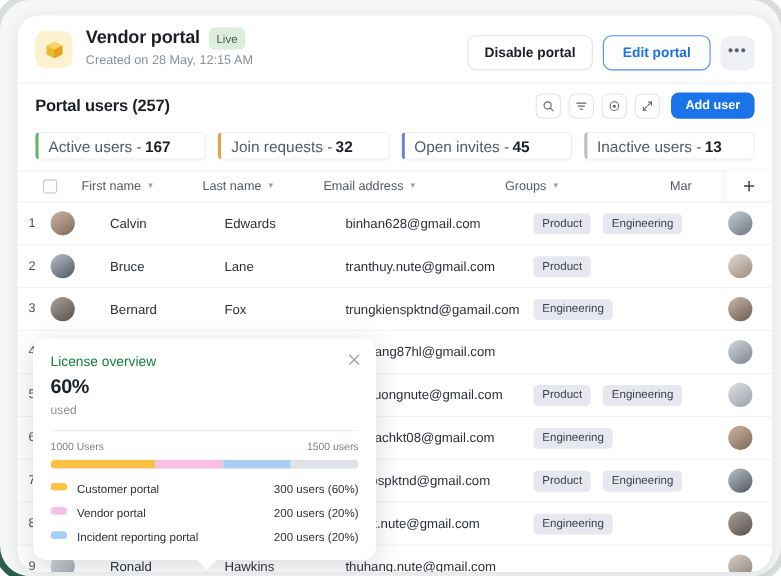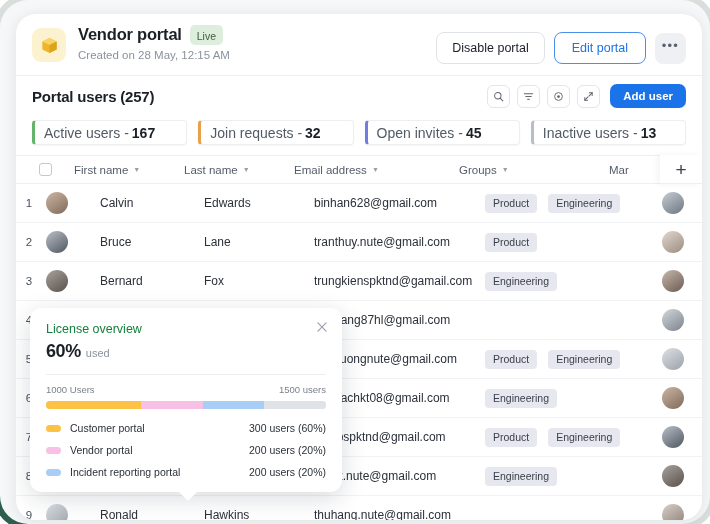--- a/index.html
+++ b/index.html
@@ -73,21 +73,21 @@
     line-height: 1;
   }
   #portal-sub {
     font-size: 11.5px; color: #8b929d; margin-top: 4px;
   }
   #header-actions {
     margin-left: auto; display: flex; align-items: center; gap: 9px; padding-top: 8px;
   }
   .btn {
     font-family: "Liberation Sans", sans-serif;
-    font-size: 12.5px; font-weight: normal;
+    font-size: 12.5px; font-weight: bold;
     border-radius: 8px; cursor: pointer; white-space: nowrap;
     display: flex; align-items: center; justify-content: center;
   }
   #disable-portal-button {
     height: 32px; padding: 0 15px;
     background: #fff; color: #1b1f26;
     border: 1px solid #dfe2e7;
   }
   #edit-portal-button {
     height: 32px; padding: 0 17px;
@@ -229,31 +229,31 @@
     left: 148px; bottom: -9px;
     border-left: 10px solid transparent;
     border-right: 10px solid transparent;
     border-top: 10px solid #fff;
   }
   #license-title { font-size: 12.5px; color: #15803d; }
   #license-close {
     position: absolute; right: 13px; top: 12px;
     width: 14px; height: 14px; cursor: pointer; color: #9aa1ac;
   }
-  #license-pct-row { margin-top: 5px; display: flex; align-items: baseline; gap: 5px; }
+  #license-pct-row { margin-top: 5px; display: flex; align-items: baseline; gap: 5px; flex-direction: column; }
   #license-pct { font-size: 18px; font-weight: bold; color: #1b1f26; letter-spacing: -.4px; }
   #license-used { font-size: 11px; color: #8b929d; }
   #license-divider { height: 1px; background: #eceef1; margin: 12px 0 9px; }
   #bar-labels { display: flex; justify-content: space-between; font-size: 9.5px; color: #7b828d; }
   #bar {
     margin-top: 6px; height: 8px; border-radius: 5px; overflow: hidden;
     display: flex; background: #dfe2e6;
   }
   #legend { margin-top: 13px; display: flex; flex-direction: column; gap: 10px; }
-  .legend-row { display: flex; align-items: center; font-size: 10.5px; color: #2b3039; }
+  .legend-row { display: flex; align-items: flex-start; font-size: 10.5px; color: #2b3039; }
   .swatch { width: 15px; height: 7px; border-radius: 4px; flex: 0 0 auto; margin-right: 9px; }
   .legend-val { margin-left: auto; font-size: 10.5px; color: #2b3039; }
 </style>
 </head>
 <body>
 
 <div id="bezel">
   <div id="bezel-green"></div>
   <div id="bezel-inner"></div>
 </div>

